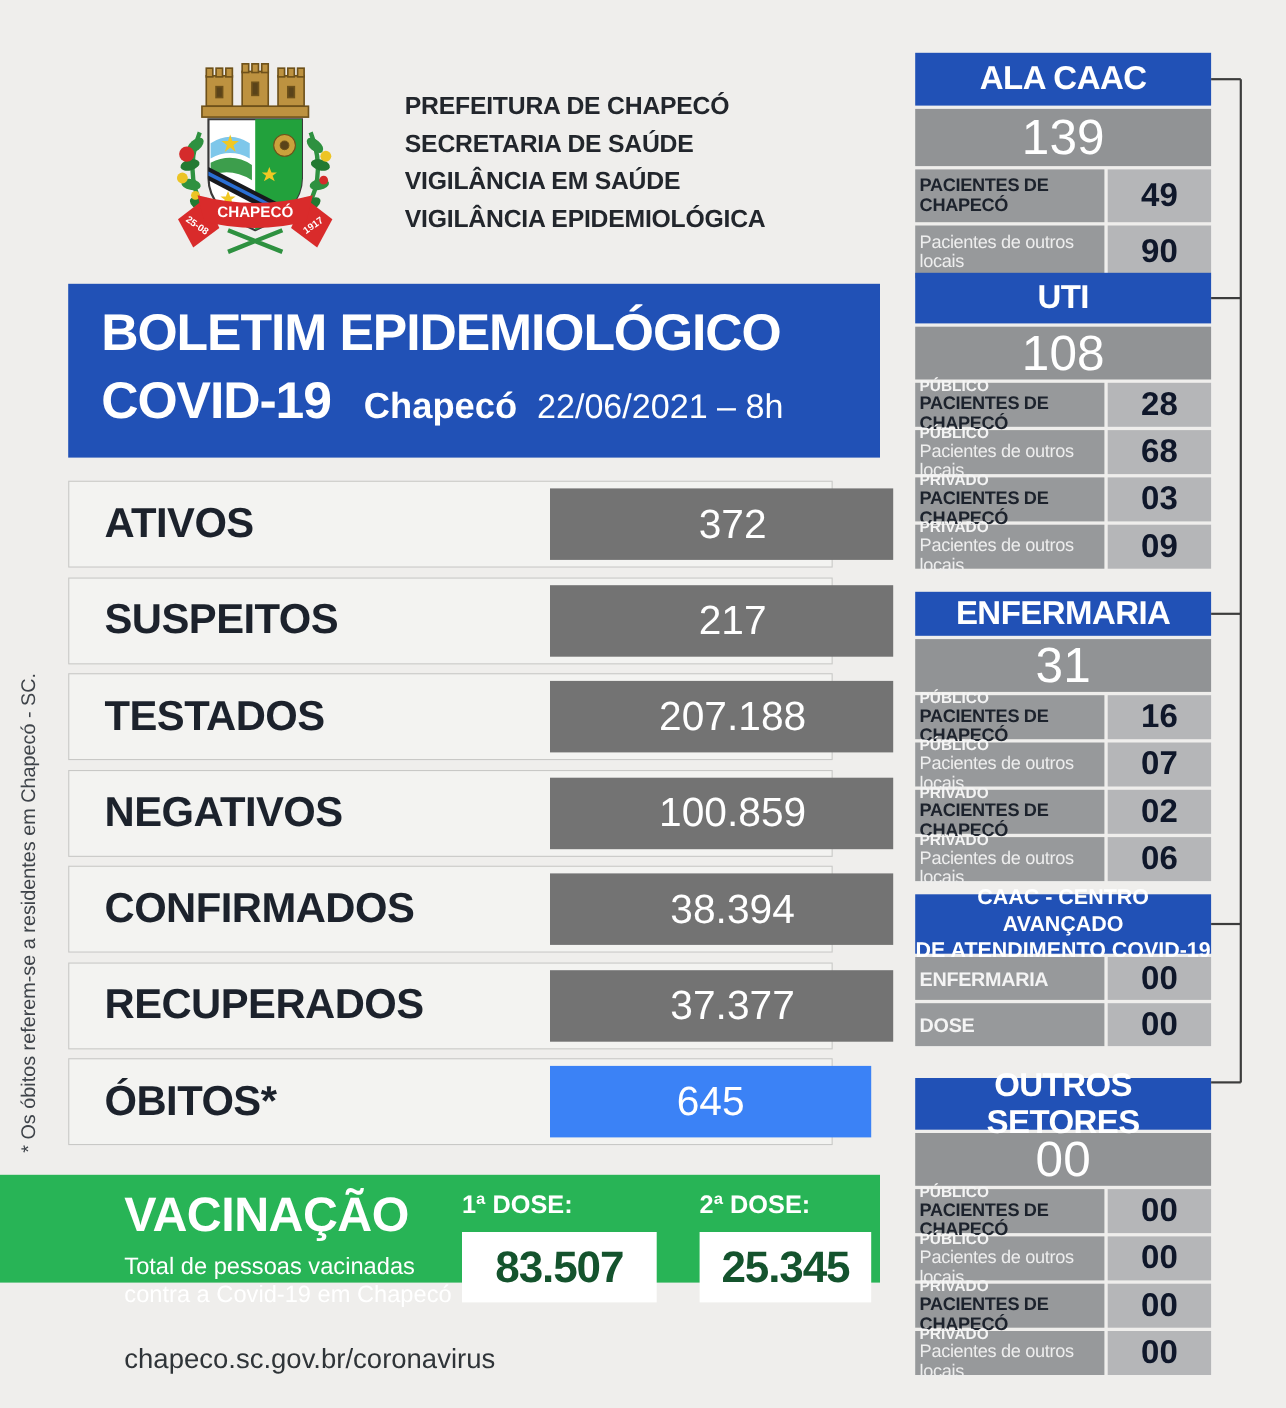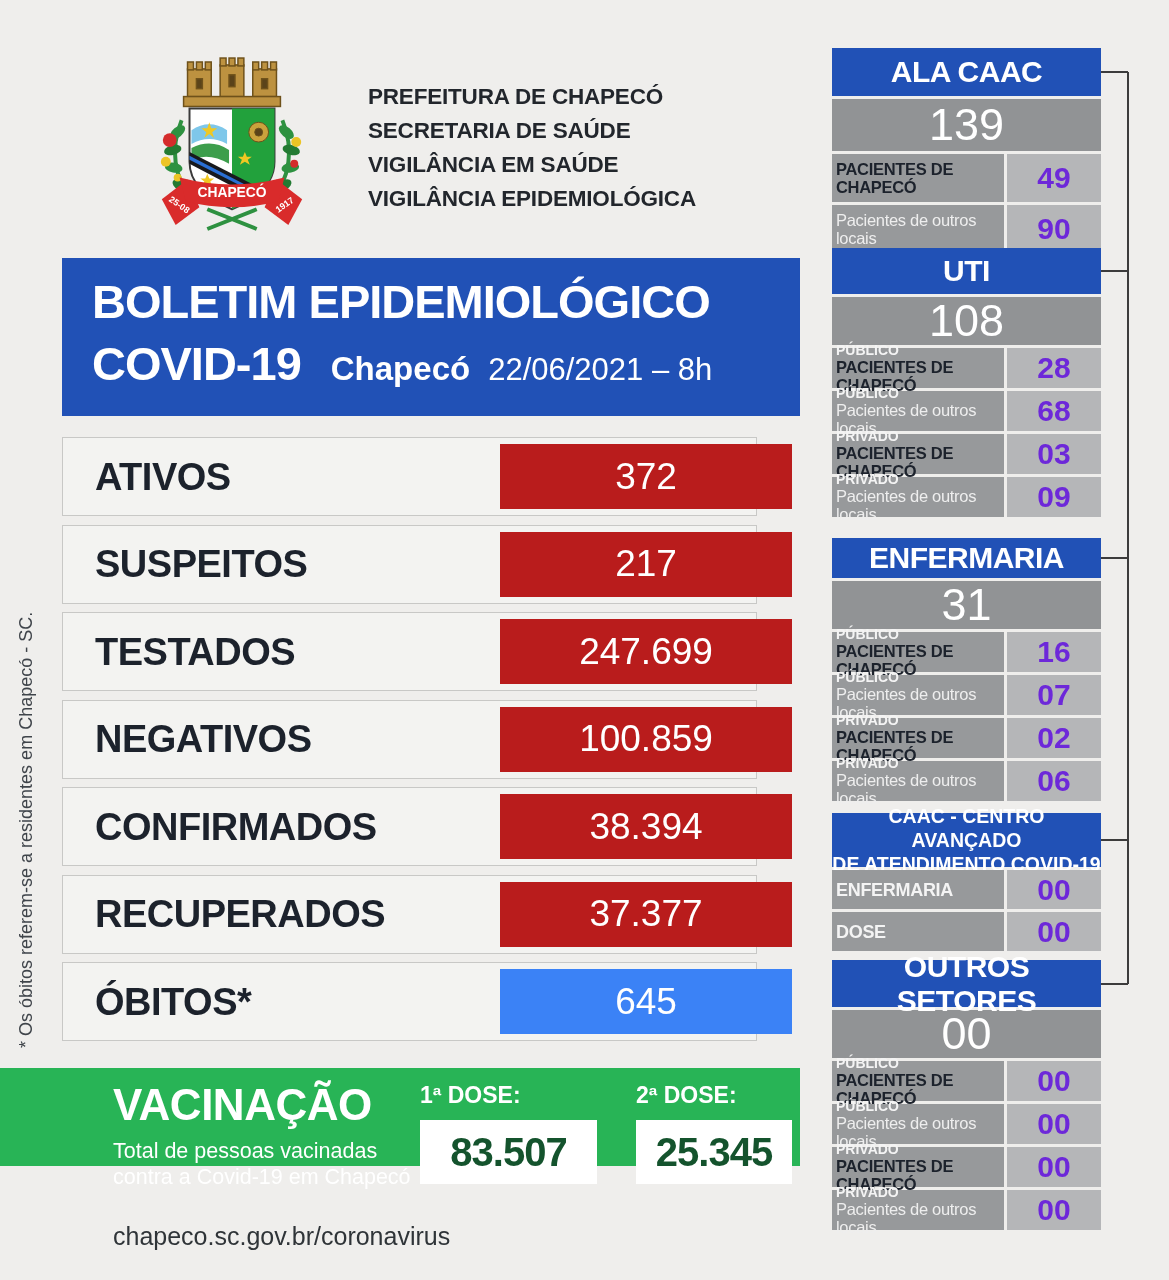--- a/index.html
+++ b/index.html
@@ -20,21 +20,21 @@
   .banner-city{font-size:33px;font-weight:bold;margin-left:30px;}
   .banner-date{font-size:31px;font-weight:400;margin-left:18px;}
 
   
   .stat-row{position:absolute;left:62px;width:695px;height:79px;background:#f3f3f1;
             border:1px solid #c8c8c6;box-sizing:border-box;}
   .stat-label{position:absolute;left:32px;top:50%;transform:translateY(-50%);
               font-size:38px;font-weight:bold;color:#1c222c;letter-spacing:-0.5px;}
   .stat-value{position:absolute;left:437px;top:6px;width:292px;height:65px;display:flex;
               align-items:center;justify-content:center;color:#fff;font-size:37px;font-weight:400;}
-  .stat-value.green{background:#b91c1c;}
+  .stat-value.green{background:#737373;padding-left:20px;}
   .stat-value.black{background:#3b82f6;}
 
   
   .footnote{position:absolute;left:10px;top:598px;height:464px;width:34px;
             writing-mode:vertical-rl;transform:rotate(180deg);text-align:center;
             font-size:18px;color:#3f444a;line-height:32px;}
 
   
   .vax{position:absolute;left:0;top:1068px;width:800px;height:98px;background:#28b456;color:#fff;}
   .vax-title{position:absolute;left:113px;top:12px;font-size:44px;font-weight:bold;letter-spacing:-0.5px;}
@@ -53,21 +53,21 @@
              font-size:45px;font-weight:400;margin-bottom:3px;}
   .hosp-row{display:flex;margin-bottom:3px;}
   .hosp-label{width:172px;background:#97999b;display:flex;flex-direction:column;justify-content:center;
               box-sizing:border-box;padding-left:4px;}
   .row-line1{font-size:14px;font-weight:bold;color:#f4f4f4;line-height:16px;}
   .row-line2{font-size:16.5px;line-height:18px;letter-spacing:-0.3px;}
   .row-line2.dark-bold{color:#1c222c;font-weight:bold;}
   .row-line2.white-reg{color:#eeeeee;font-weight:400;}
   .row-line2.white-bold{color:#f4f4f4;font-weight:bold;font-size:18px;}
   .hosp-value{flex:1;margin-left:3px;background:#b5b6b8;display:flex;align-items:center;
-              justify-content:center;font-size:30px;font-weight:bold;color:#6d28d9;}
+              justify-content:center;font-size:30px;font-weight:bold;color:#0f172a;}
 
   svg text{font-family:"Liberation Sans",sans-serif;}
 </style>
 </head>
 <body>
 
 <div class="page">
 
   <svg class="abs" viewBox="0 0 170 185" style="left:148px;top:52px;width:168px;height:185px;">
 
@@ -157,21 +157,21 @@
       <div class="stat-row" style="top: 437px;">
         <div class="stat-label">ATIVOS</div>
         <div class="stat-value green">372</div>
       </div>
       <div class="stat-row" style="top: 524.5px;">
         <div class="stat-label">SUSPEITOS</div>
         <div class="stat-value green">217</div>
       </div>
       <div class="stat-row" style="top: 612px;">
         <div class="stat-label">TESTADOS</div>
-        <div class="stat-value green">247.699</div>
+        <div class="stat-value green">207.188</div>
       </div>
       <div class="stat-row" style="top: 699.5px;">
         <div class="stat-label">NEGATIVOS</div>
         <div class="stat-value green">100.859</div>
       </div>
       <div class="stat-row" style="top: 787px;">
         <div class="stat-label">CONFIRMADOS</div>
         <div class="stat-value green">38.394</div>
       </div>
       <div class="stat-row" style="top: 874.5px;">
@@ -290,21 +290,21 @@
           </div>
           <div class="hosp-value">00</div>
         </div>
         <div class="hosp-row" style="height: 39px;">
           <div class="hosp-label">
             <span class="row-line2 white-bold">DOSE</span>
           </div>
           <div class="hosp-value">00</div>
         </div>
       </div>
-      <div class="hosp-section" style="top: 960px;">
+      <div class="hosp-section" style="top: 980px;">
         <div class="hosp-header" style="height: 47px;">OUTROS SETORES</div>
         <div class="hosp-band" style="height: 48px;">00</div>
         <div class="hosp-row" style="height: 40px;">
           <div class="hosp-label">
             <span class="row-line1">PÚBLICO</span>
             <span class="row-line2 dark-bold">PACIENTES DE CHAPECÓ</span>
           </div>
           <div class="hosp-value">00</div>
         </div>
         <div class="hosp-row" style="height: 40px;">

